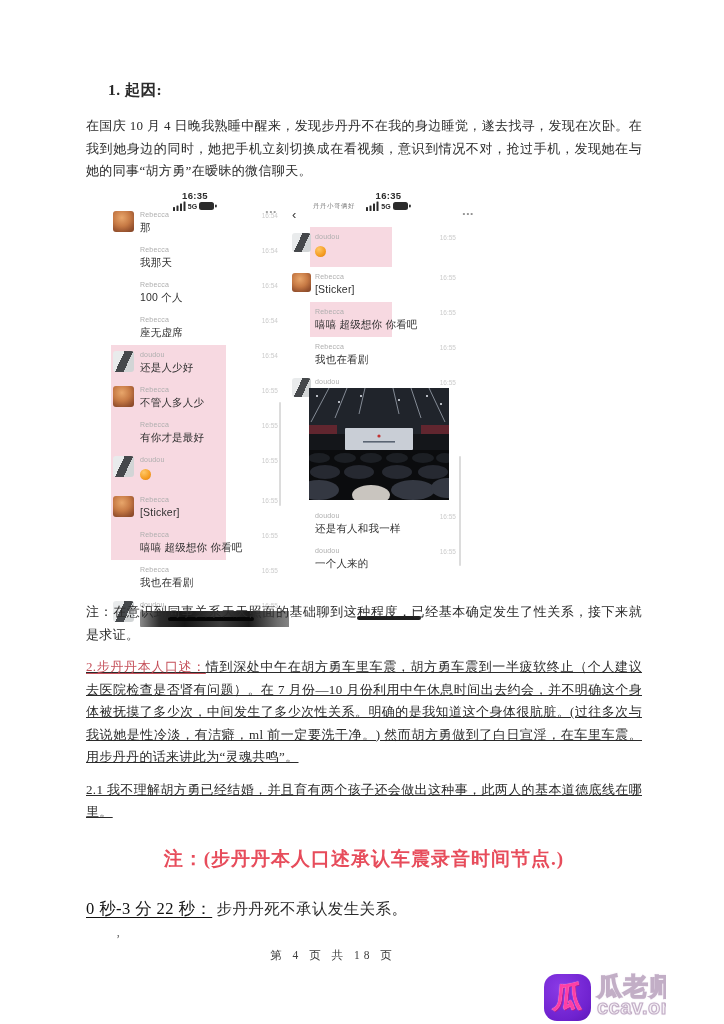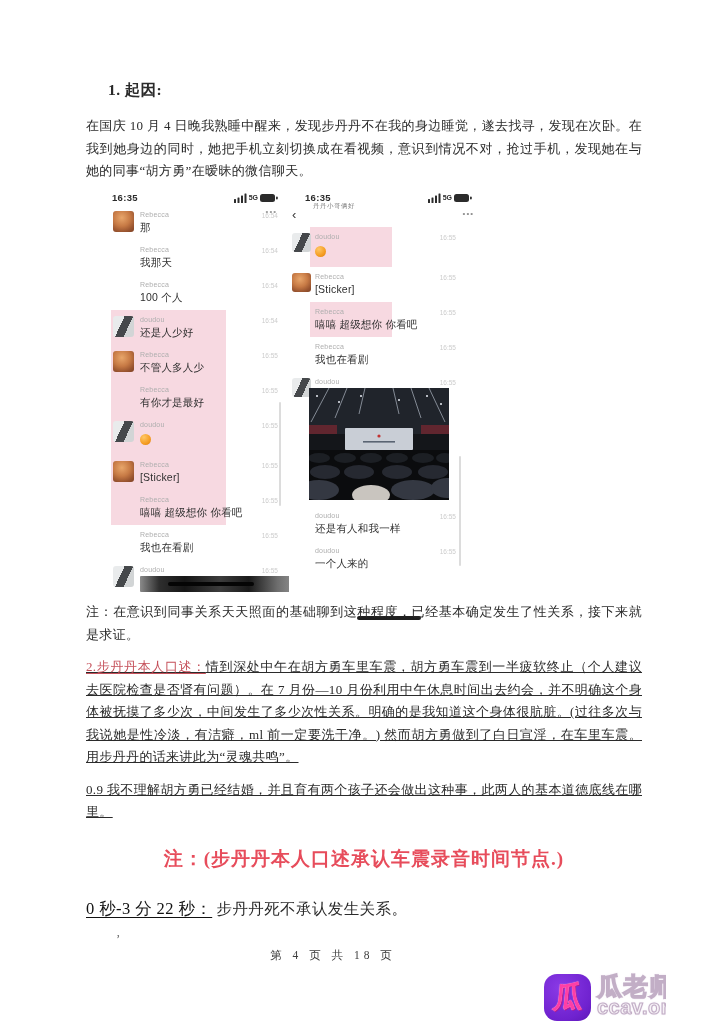--- a/index.html
+++ b/index.html
@@ -15,21 +15,21 @@
   .timeline{font-size:15.5px;margin-top:26px;letter-spacing:.4px;}
   .timeline .t-label{font-weight:normal;font-size:16.5px;text-decoration:underline;text-underline-offset:3px;color:#111;}
   .footer{position:absolute;left:0;right:0;top:948px;text-align:center;font-size:11.5px;color:#3d3d3d;letter-spacing:4px;}
   .stray{position:absolute;left:116px;top:931px;font-size:13px;color:#666;}
   
   .phones{position:absolute;left:100px;top:188px;display:flex;gap:3px;
           font-family:"Liberation Sans","DejaVu Sans",sans-serif;}
   .phone{position:relative;background:#fff;}
   .phone.left{width:186px;}
   .phone.right{width:199px;}
-  .statusbar{display:flex;justify-content:space-between;align-items:center;height:15px;padding:2px 8px 0 12px;}
+  .statusbar{display:flex;justify-content:space-between;align-items:center;height:15px;padding:2px 8px 0 12px;flex-direction:column;}
   .phone.right .statusbar{padding:2px 16px 0 16px;}
   .st-time{font-size:9.5px;font-weight:bold;color:#2b2b2b;letter-spacing:.3px;}
   .st-icons{display:flex;align-items:center;gap:2px;}
   .st-net{font-size:7px;font-weight:bold;color:#2b2b2b;}
   .navbar{position:relative;height:22px;}
   .nav-back{position:absolute;left:3px;top:4px;font-size:13px;color:#3a3a3a;line-height:12px;}
   .nav-title{position:absolute;left:24px;top:-3px;font-size:6.5px;color:#7c7c7c;filter:blur(.7px);letter-spacing:.5px;}
   .nav-menu{position:absolute;right:14px;top:4px;font-size:8px;color:#8f8f8f;letter-spacing:1px;}
   .left-menu{position:absolute;right:9px;top:19px;font-size:8px;color:#9a9a9a;letter-spacing:1px;z-index:3;}
   .messages{position:relative;}
@@ -123,20 +123,27 @@
             </div>
             <span class="ts">16:54</span>
           </div>
           <div class="msg">
             <div class="msg-body no-av">
               <div class="sender">Rebecca</div>
               <div class="msg-text">100 个人</div>
             </div>
             <span class="ts">16:54</span>
           </div>
+          <div class="msg">
+            <div class="msg-body no-av">
+              <div class="sender">Rebecca</div>
+              <div class="msg-text">座无虚席</div>
+            </div>
+            <span class="ts">16:54</span>
+          </div>
           <div class="msg pink">
             <span class="avatar doudou"></span>
             <div class="msg-body">
               <div class="sender">doudou</div>
               <div class="msg-text">还是人少好</div>
             </div>
             <span class="ts">16:54</span>
           </div>
           <div class="msg pink">
             <span class="avatar rebecca"></span>
@@ -315,21 +322,21 @@
       <div class="scrollbar"></div>
       <div class="phone-bottom-space"></div>
       <div class="homebar"></div>
     </div>
 
   </div>
 
   <div class="doc" style="top:601px;">
     <p class="para">注：在意识到同事关系天天照面的基础聊到这种程度，已经基本确定发生了性关系，接下来就是求证。</p>
     <p class="para"><span class="lead-red">2.步丹丹本人口述：</span><span>情到深处中午在胡方勇车里车震，胡方勇车震到一半疲软终止（个人建议去医院检查是否肾有问题）。在 7 月份—10 月份利用中午休息时间出去约会，并不明确这个身体被抚摸了多少次，中间发生了多少次性关系。明确的是我知道这个身体很肮脏。(过往多次与我说她是性冷淡，有洁癖，ml 前一定要洗干净。) 然而胡方勇做到了白日宣淫，在车里车震。用步丹丹的话来讲此为“灵魂共鸣”。</span></p>
-    <p class="para">0.9 我不理解胡方勇已经结婚，并且育有两个孩子还会做出这种事，此两人的基本道德底线在哪里。</p>
+    <p class="para">2.1 我不理解胡方勇已经结婚，并且育有两个孩子还会做出这种事，此两人的基本道德底线在哪里。</p>
     <p class="red-note">注：(步丹丹本人口述承认车震录音时间节点.)</p>
     <p class="timeline"><span class="t-label">0 秒-3 分 22 秒：</span> <span>步丹丹死不承认发生关系。</span></p>
   </div>
 
   <span class="stray">’</span>
   <div class="footer">第 4 页 共 18 页</div>
 
   <div class="watermark">
     <div class="wm-logo">
       <span class="wm-glyph">瓜</span>

